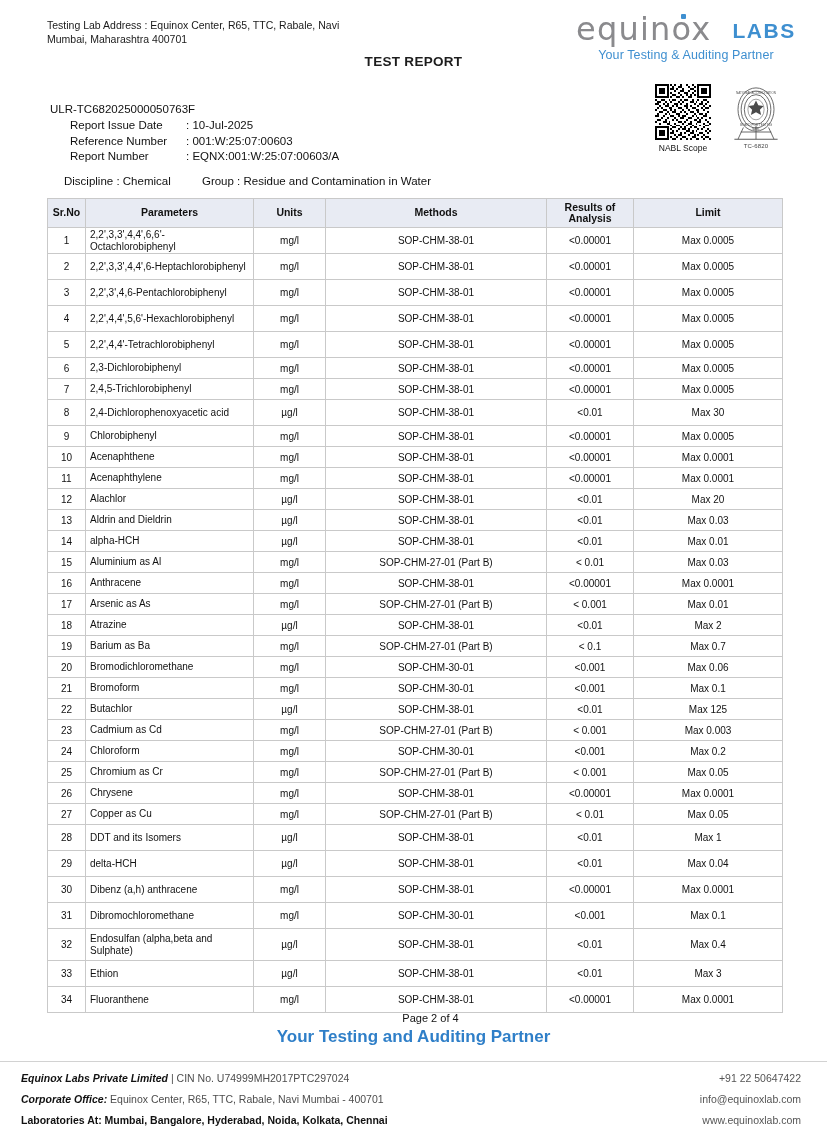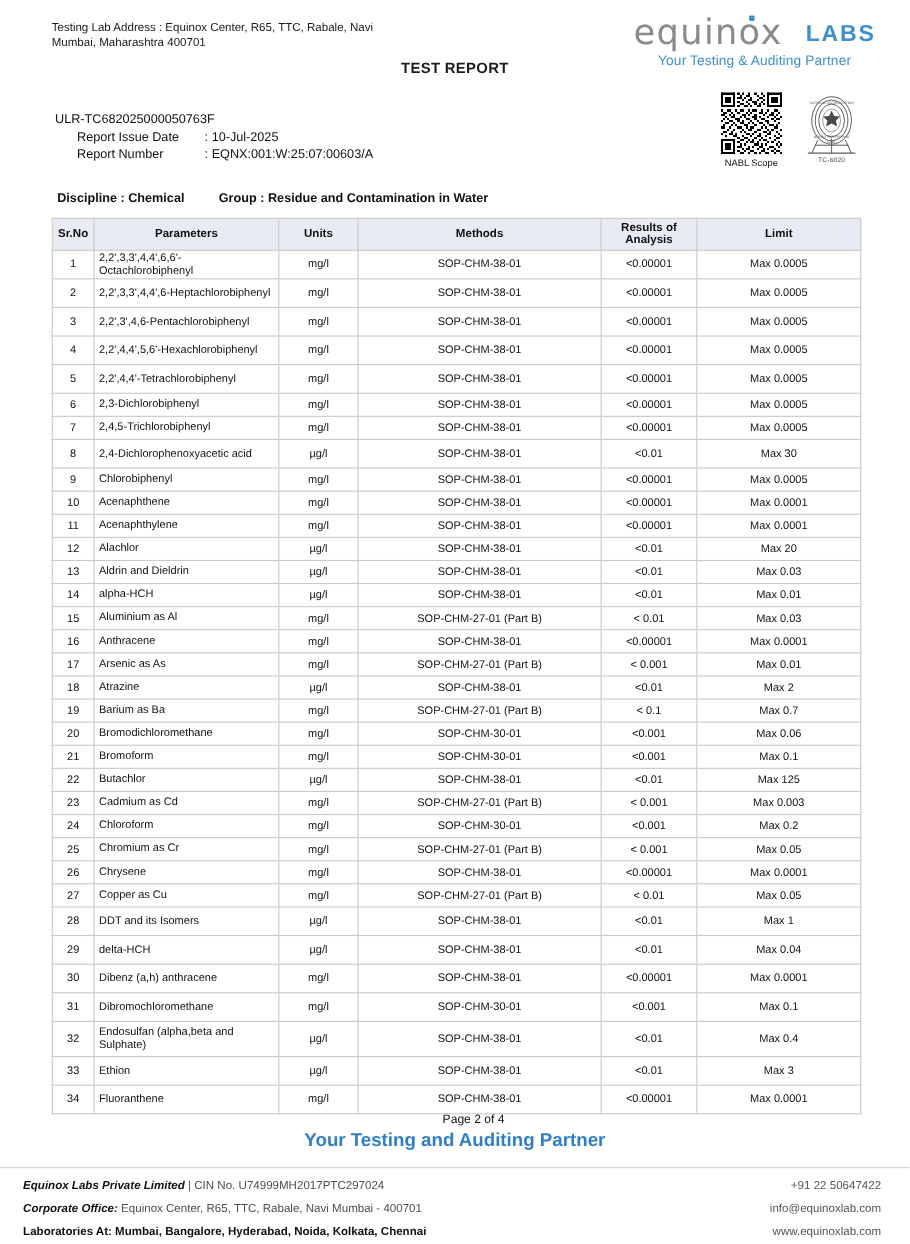--- a/index.html
+++ b/index.html
@@ -133,25 +133,24 @@
     line-height: 15.8px;
     color: #111;
   }
   .meta-ulr { white-space: nowrap; }
   .meta-row { display: flex; padding-left: 20px; }
   .meta-key { width: 116px; flex: none; }
   .meta-val { white-space: nowrap; }
 
   .discipline {
     position: absolute;
-    left: 52px;
+    left: 64px;
     top: 175px;
     font-size: 11.5px;
     color: #111;
-    font-weight: bold;
   }
   .discipline .grp { margin-left: 28px; }
 
   
   .table-wrap {
     position: absolute;
     left: 47px;
     top: 198px;
     width: 735px;
   }
@@ -502,20 +501,24 @@
     </div>
   </div>
 
   <div class="meta">
     <div class="meta-ulr">ULR-TC682025000050763F</div>
     <div class="meta-row">
       <span class="meta-key">Report Issue Date</span>
       <span class="meta-val">: 10-Jul-2025</span>
     </div>
     <div class="meta-row">
+      <span class="meta-key">Reference Number</span>
+      <span class="meta-val">: 001:W:25:07:00603</span>
+    </div>
+    <div class="meta-row">
       <span class="meta-key">Report Number</span>
       <span class="meta-val">: EQNX:001:W:25:07:00603/A</span>
     </div>
   </div>
 
   <div class="discipline">
     <span>Discipline : Chemical</span>
     <span class="grp">Group : Residue and Contamination in Water</span>
   </div>
 

